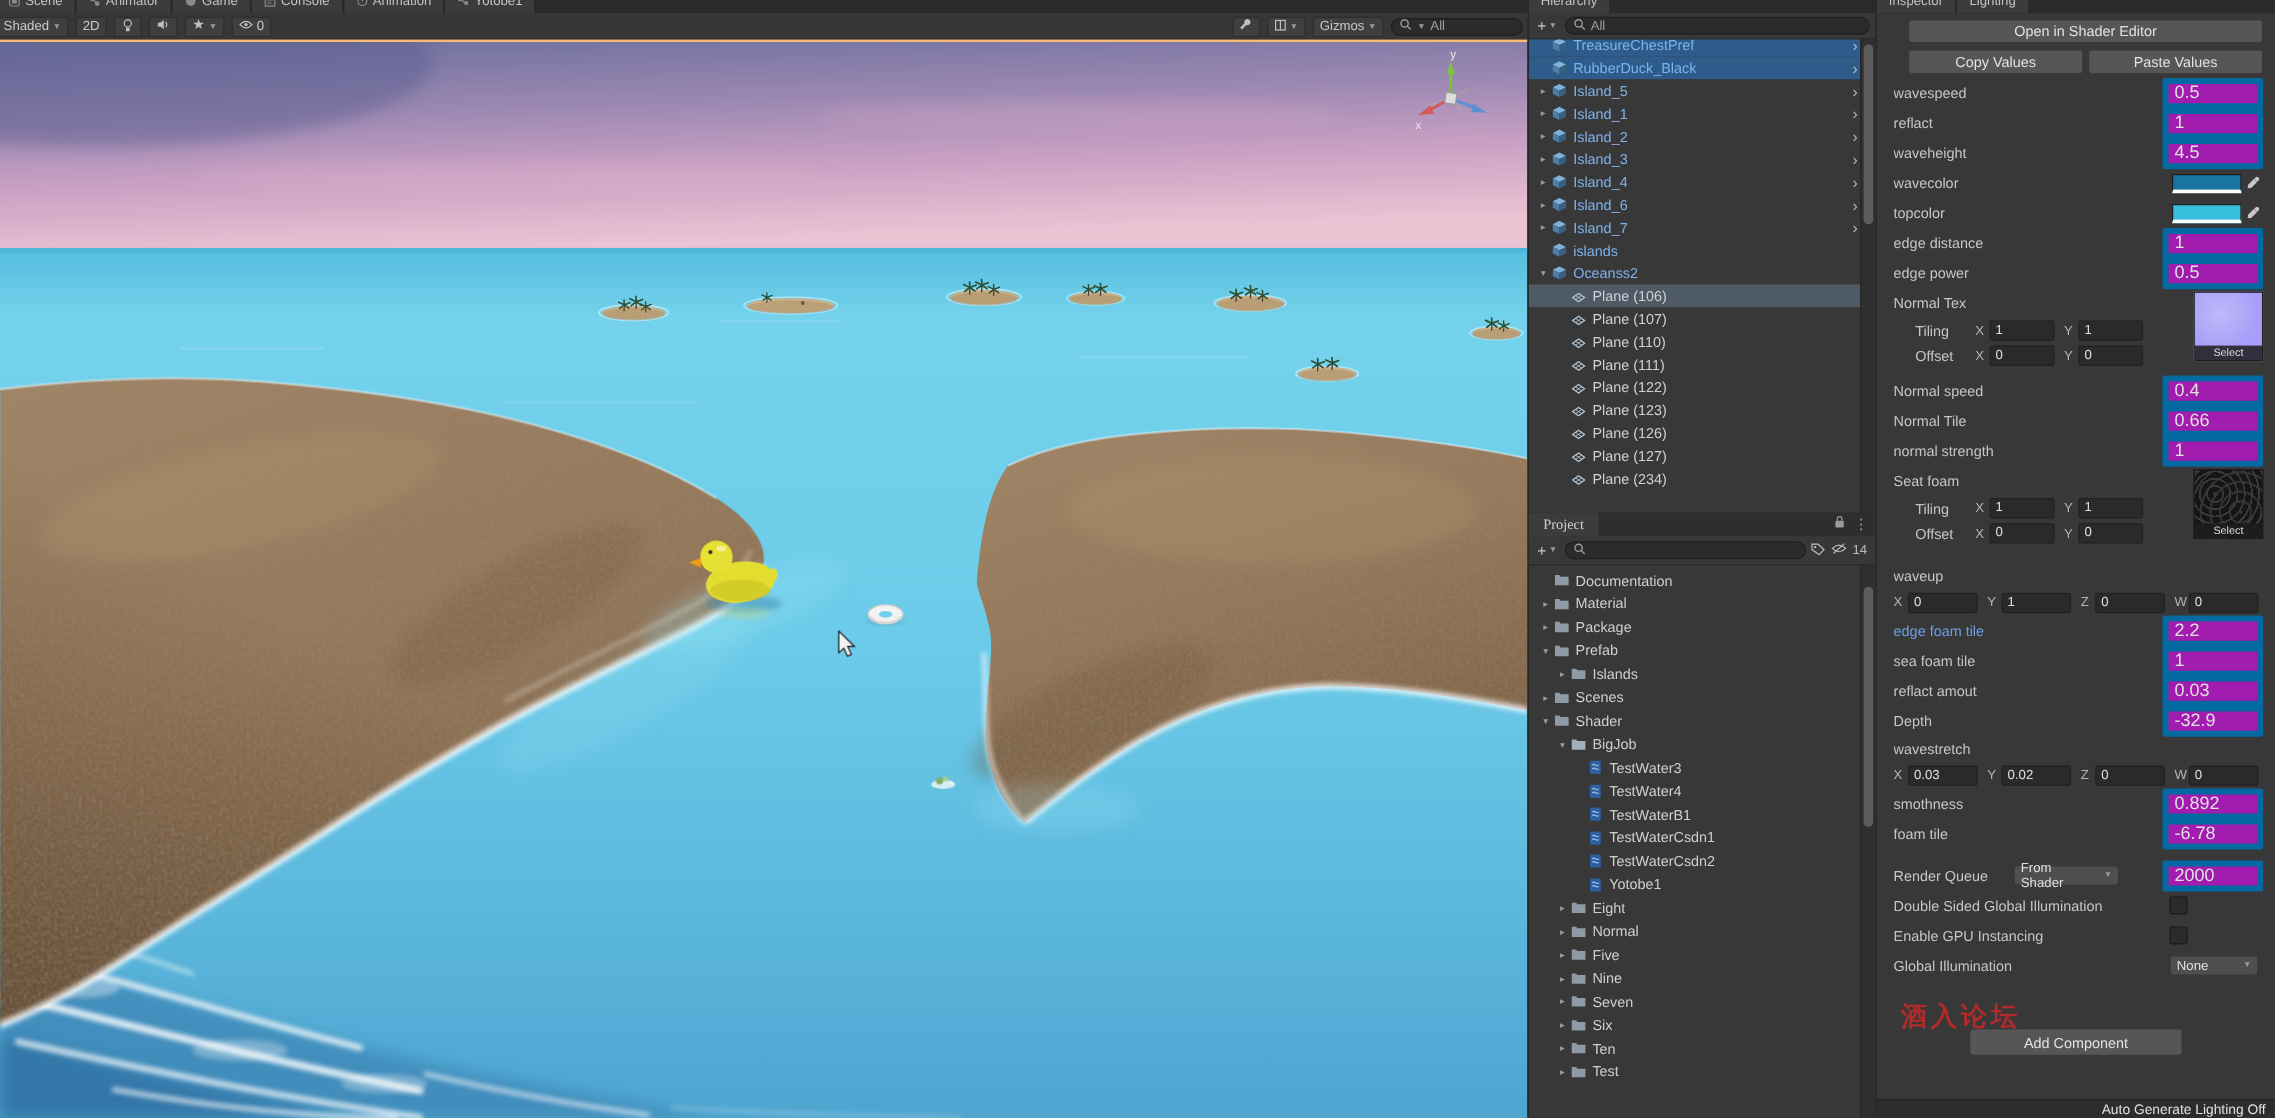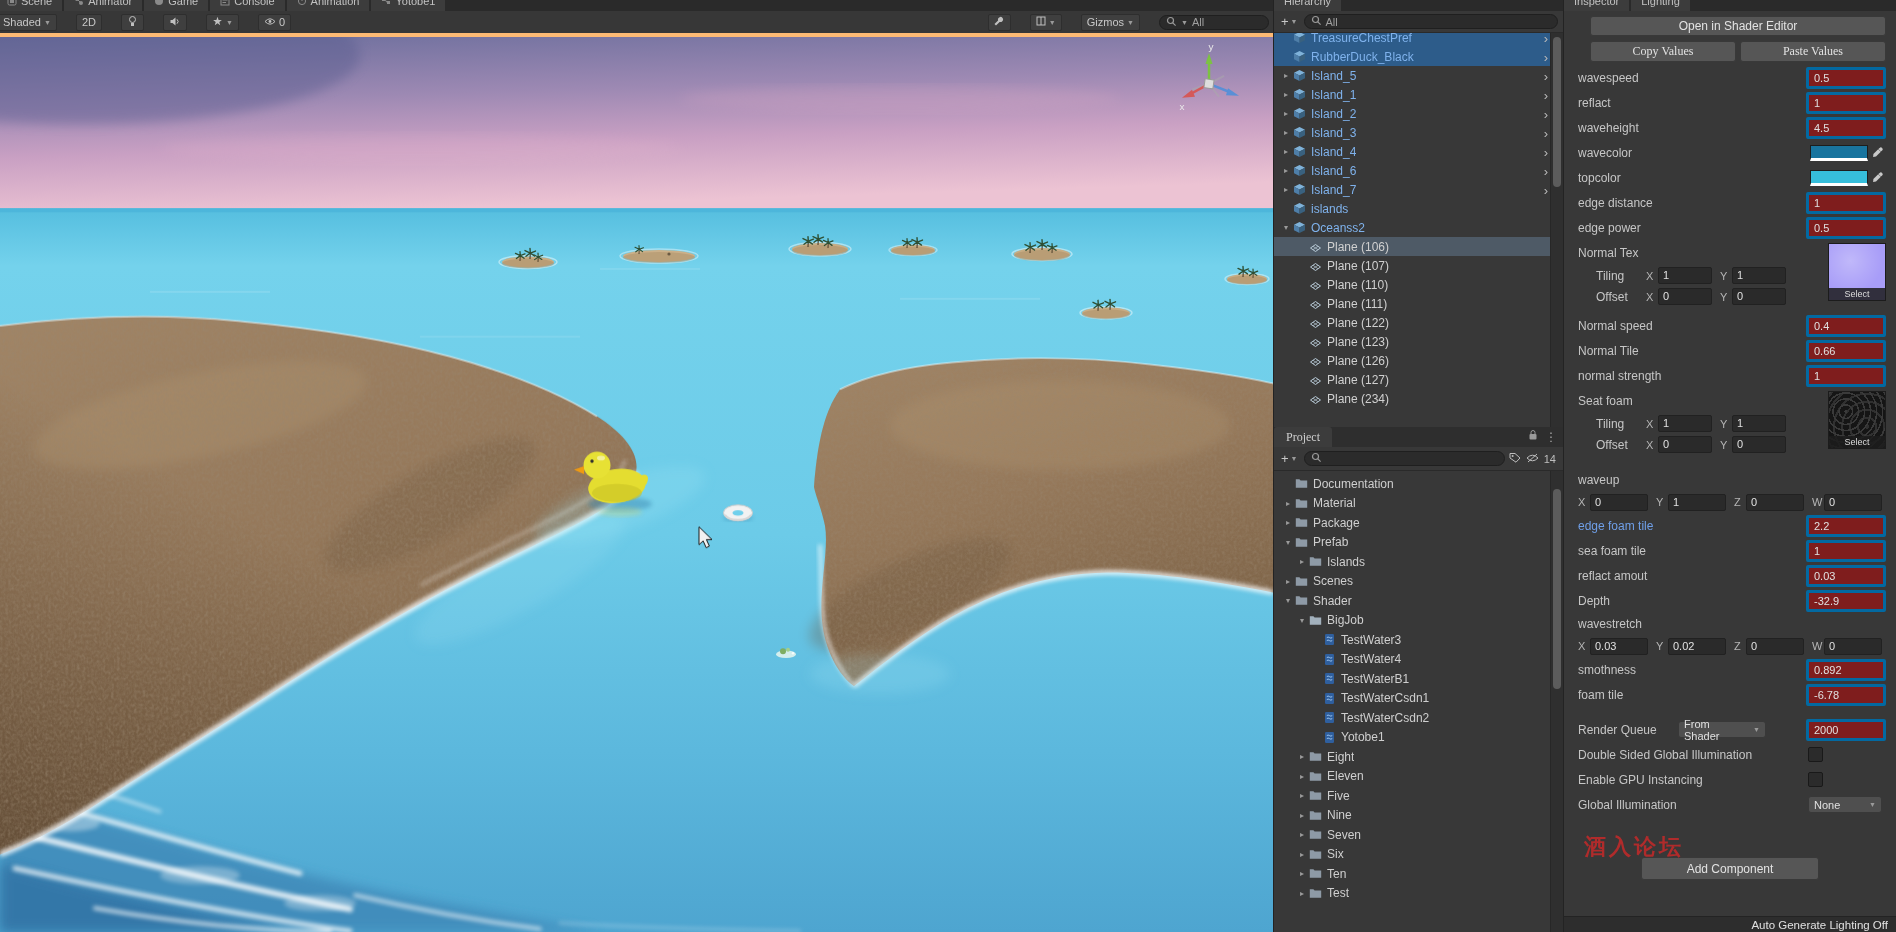--- a/index.html
+++ b/index.html
@@ -10,21 +10,21 @@
   #scene-col{width:1273px;flex:none;display:flex;flex-direction:column;position:relative;background:#383838;}
   #mid-col{width:290px;flex:none;position:relative;border-left:1px solid #232323;box-sizing:border-box;background:#383838;display:flex;flex-direction:column;}
   #insp-col{width:333px;flex:none;position:relative;border-left:1px solid #232323;box-sizing:border-box;background:#383838;}
 
   
   .tabstrip{height:11px;background:#2a2a2a;display:flex;overflow:hidden;flex:none;}
   .tab{height:20px;line-height:20px;margin-top:-9px;background:#3c3c3c;color:#c2c2c2;font-size:11px;display:flex;align-items:center;gap:4px;padding:0 10px;margin-right:2px;border-radius:3px 3px 0 0;white-space:nowrap;}
   .tab .tico{display:flex;}
 
   
-  .scene-toolbar{height:22px;background:#373737;border-bottom:4px solid #fdba74;display:flex;align-items:center;gap:19px;padding:0 4px;flex:none;}
+  .scene-toolbar{height:22px;background:#373737;border-bottom:2px solid #fdba74;display:flex;align-items:center;gap:6px;padding:0 4px;flex:none;}
   button{cursor:default;font-family:inherit;}
   .tbtn{height:17px;background:#3f3f3f;border:1px solid #2e2e2e;border-radius:2px;color:#c8c8c8;font-size:11px;display:flex;align-items:center;gap:3px;padding:0 5px;}
   .shaded{margin-left:-7px;}
   .caret{font-size:7px;color:#9a9a9a;line-height:1;}
   .spacer{flex:1;}
   .searchbox{height:15px;background:#2b2b2b;border:1px solid #1f1f1f;border-radius:8px;display:flex;align-items:center;gap:4px;padding:0 6px;color:#9f9f9f;font-size:11px;box-sizing:border-box;}
   .scene-search{width:110px;}
 
   .viewport{flex:1;position:relative;overflow:hidden;}
   .viewport svg{position:absolute;left:0;top:0;width:100%;height:100%;display:block;}
@@ -65,24 +65,24 @@
   .prw .ic{display:none;}
   .prw.ic-folder .ic.folder{display:flex;}
   .prw.ic-shader .ic.shader{display:flex;}
   .prw.open .ic.folder svg path{fill:#a2b0bc;}
 
   
   .insp-body{position:absolute;top:11px;bottom:15px;left:0;right:0;overflow:hidden;padding-top:3px;}
   .btn{background:#565656;border:1px solid #393939;border-radius:3px;color:#e2e2e2;font-size:12px;height:20px;}
   .btn.wide{display:block;margin:2px 10px 4px 26px;width:calc(100% - 36px);}
   .btnrow{display:flex;gap:4px;padding:1px 10px 3px 26px;}
-  .btn.half{flex:1;height:21px;font-family:Liberation Serif, serif;}
+  .btn.half{flex:1;height:21px;}
   .prow{height:25px;display:flex;align-items:center;padding:0 10px 0 14px;}
   .plabel{flex:1;color:#c6c6c6;font-size:12px;white-space:nowrap;overflow:hidden;}
-  .pfield{width:64px;flex:none;background:#7f1d1d;border:3px solid #0369a1;border-radius:2px;height:16px;line-height:16px;font-size:11px;color:#e0e0e0;padding:0 5px;}
+  .pfield{width:64px;flex:none;background:#a21caf;border:5px solid #0369a1;border-radius:2px;height:16px;line-height:16px;font-size:15px;color:#e0e0e0;padding:0 5px;}
   .lblue .plabel{color:#6f9fe8;}
   .pcolor{width:56px;height:12px;border:1px solid #1d1d1d;border-bottom:3px solid #fff;flex:none;}
   .dropper{width:18px;display:flex;justify-content:center;flex:none;}
   .texblock{position:relative;margin-bottom:6px;}
   .trow{height:21px;display:flex;align-items:center;padding-left:32px;padding-right:86px;font-size:11px;color:#c6c6c6;}
   .trow .tl{width:50px;font-size:12px;flex:none;}
   .axl{width:12px;color:#b5b5b5;flex:none;font-size:11px;}
   .axf{background:#2a2a2a;border:1px solid #212121;border-radius:2px;height:15px;line-height:15px;font-size:11px;color:#e0e0e0;padding:0 4px;flex:1;margin-right:8px;min-width:0;}
   .trow .axf{max-width:44px;}
   .thumb{position:absolute;top:3px;right:10px;width:58px;height:58px;border:1px solid #1c1c1c;box-sizing:border-box;}
@@ -947,21 +947,21 @@
         </div>
 
         <div class="prw ic-folder" style="--lvl: 1;">
           <span class="exp">▸</span>
           <span class="ic folder">
             <svg width="13" height="11" viewBox="0 0 13 11">
               <path d="M.8 1.2h3.6l1.2 1.4h6.6v7.2H.8Z" fill="#8e9aa6"></path>
             </svg>
           </span>
 
-          <span class="lbl">Eleven</span>
+          <span class="lbl">Normal</span>
         </div>
 
         <div class="prw ic-folder" style="--lvl: 1;">
           <span class="exp">▸</span>
           <span class="ic folder">
             <svg width="13" height="11" viewBox="0 0 13 11">
               <path d="M.8 1.2h3.6l1.2 1.4h6.6v7.2H.8Z" fill="#8e9aa6"></path>
             </svg>
           </span>
 

